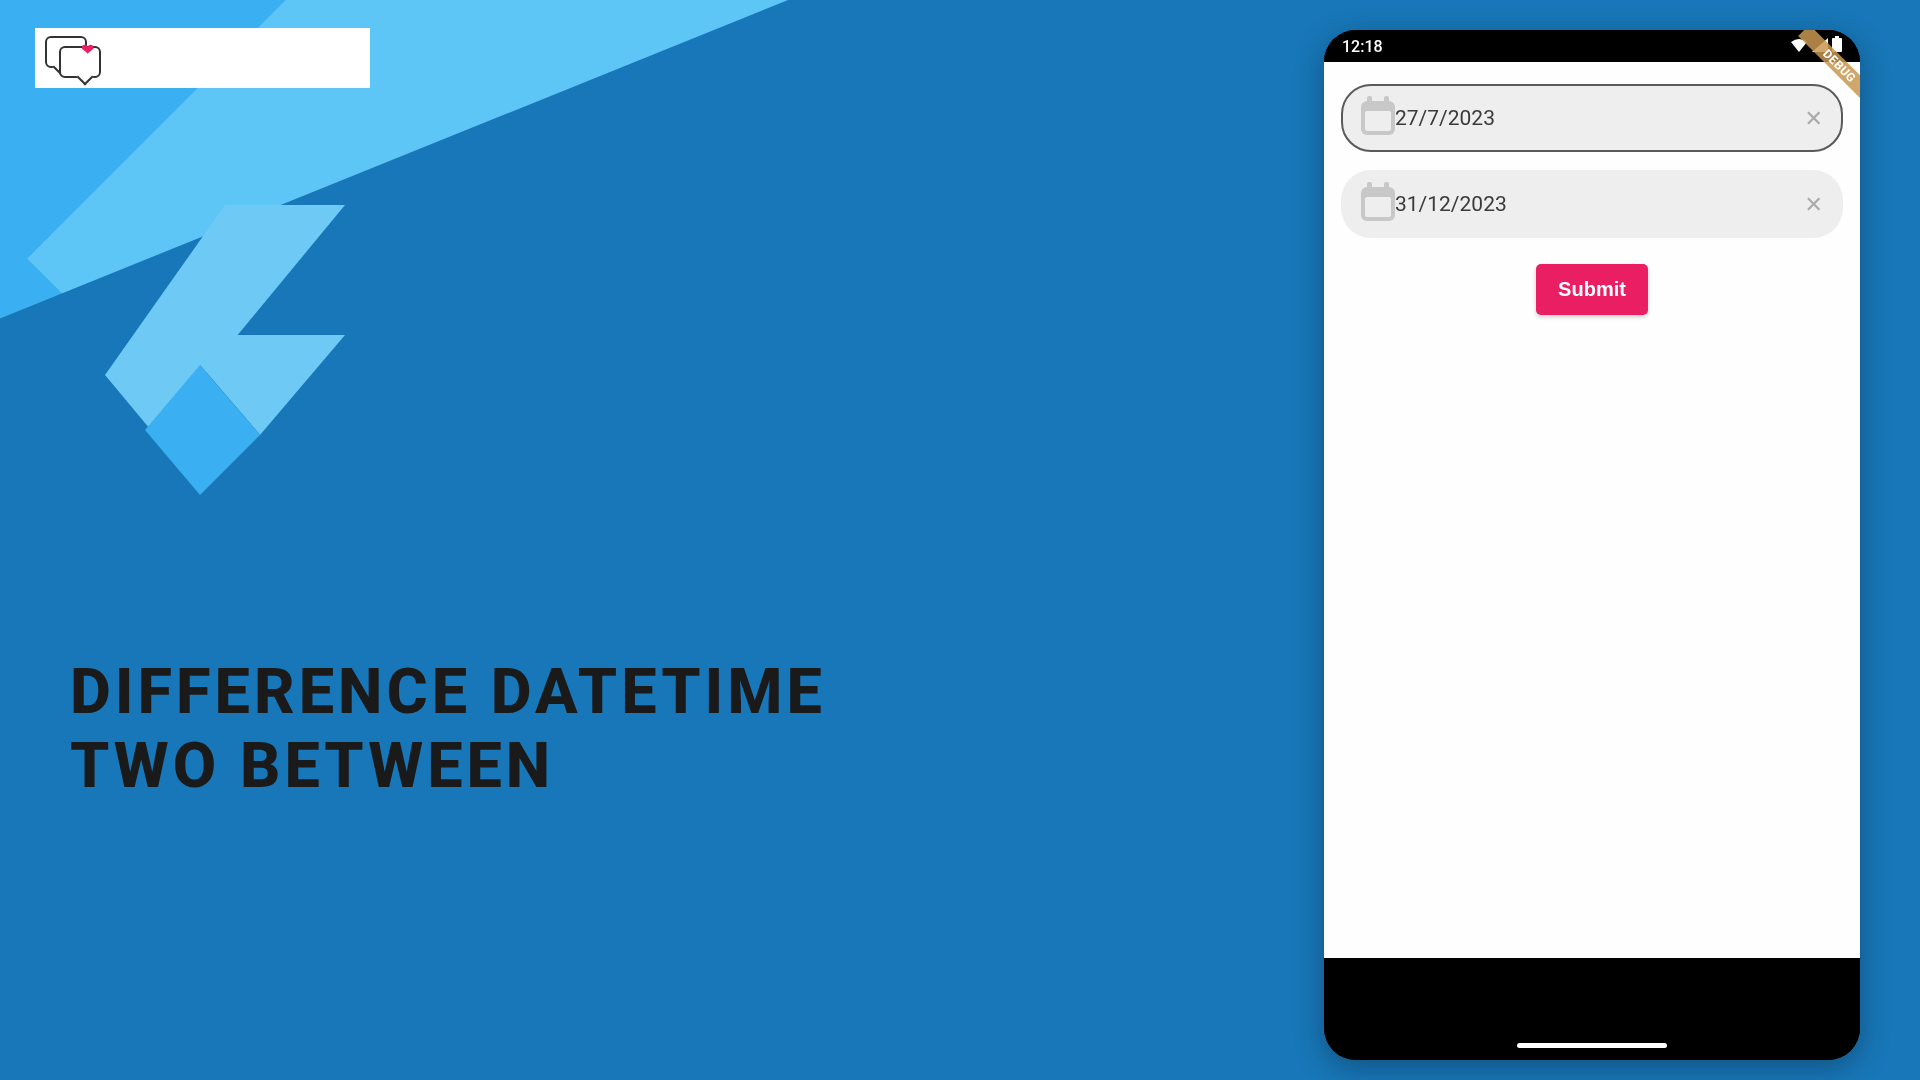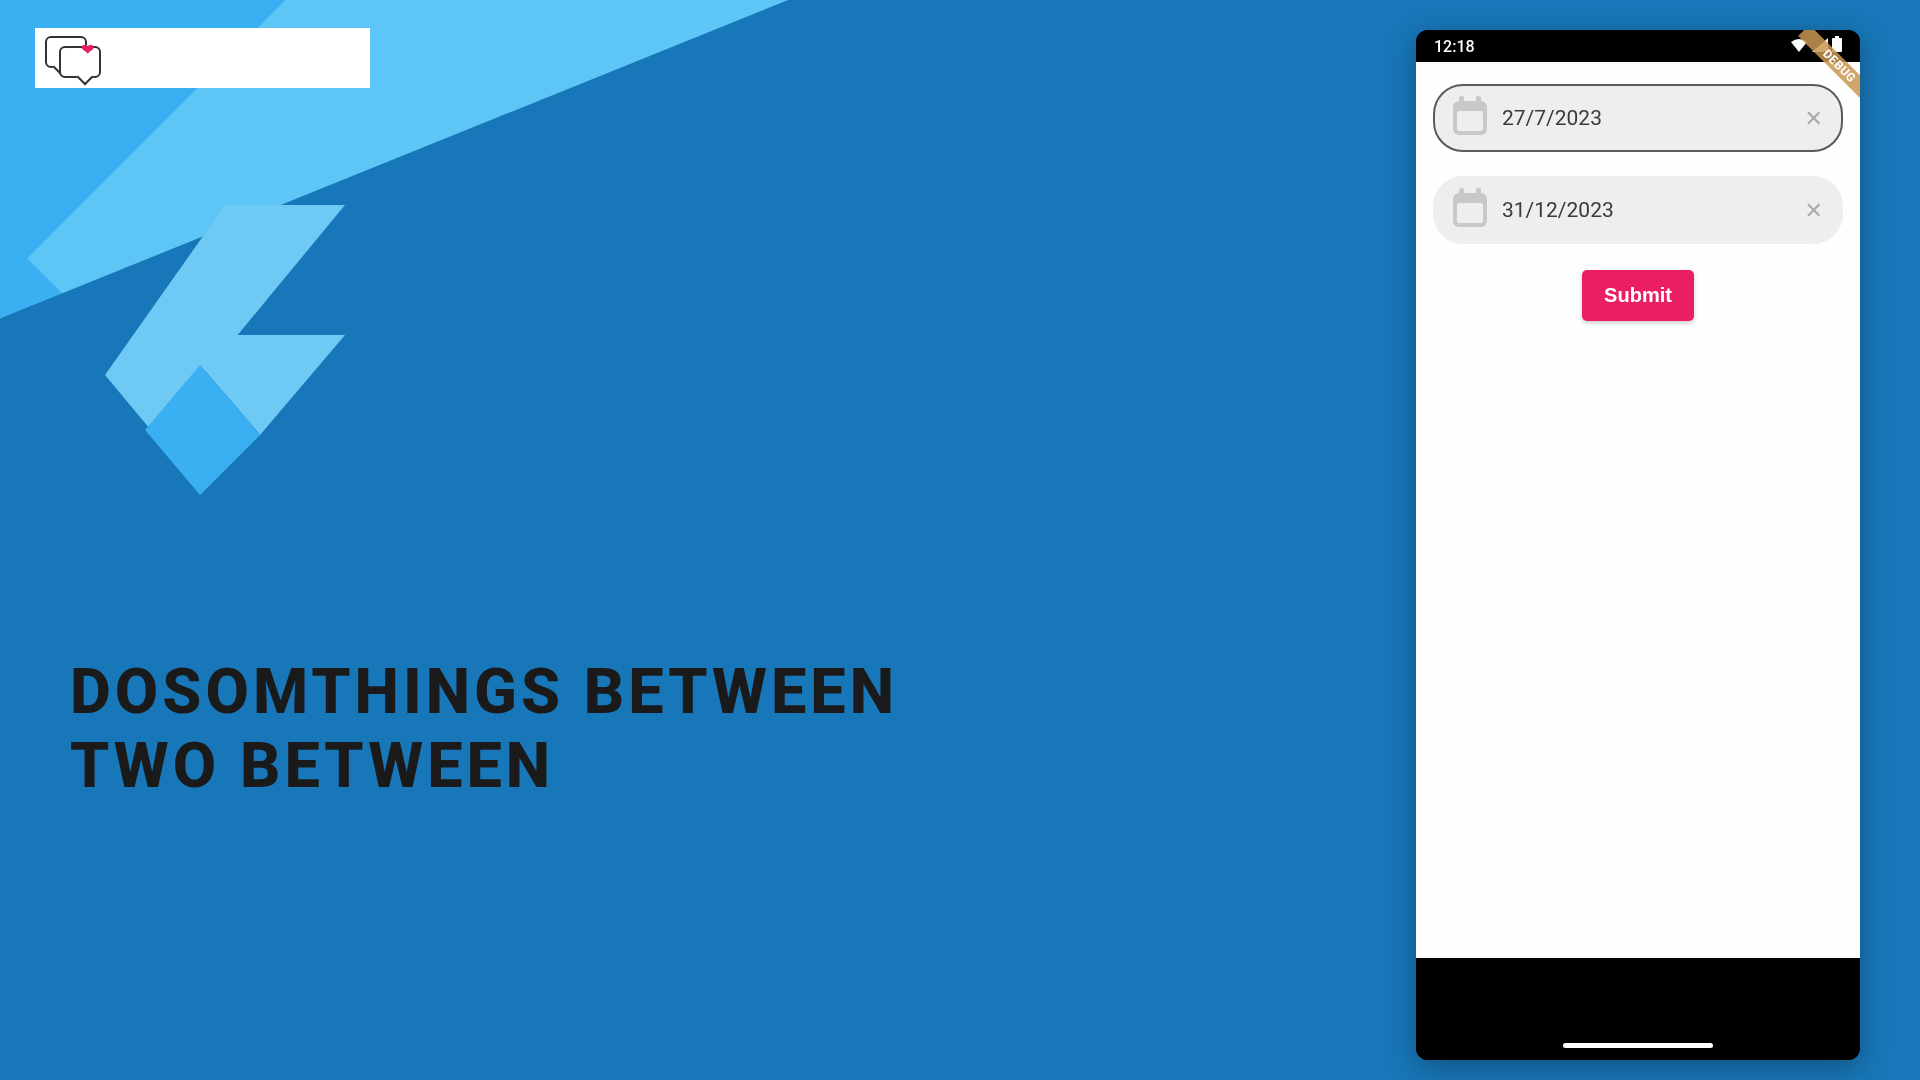--- a/index.html
+++ b/index.html
@@ -157,24 +157,24 @@
       letter-spacing: 4px;
       color: #1a1a1a;
       line-height: 1.18;
     }
     
     
     .phone {
       position: absolute;
       top: 30px;
       right: 60px;
-      width: 444px;
+      width: 536px;
       height: 1030px;
       background: #000;
-      border-radius: 12px;
+      border-radius: 32px;
       overflow: hidden;
       box-shadow: 0 8px 30px rgba(0,0,0,0.3);
     }
     
     .status-bar {
       height: 32px;
       background: #000;
       color: white;
       display: flex;
       justify-content: space-between;
@@ -219,22 +219,21 @@
       height: calc(100% - 32px - 72px - 30px);
       padding: 22px 17px;
     }
     
     .date-field {
       background: #eeeeee;
       border-radius: 30px;
       padding: 17px 20px;
       display: flex;
       align-items: center;
-      gap: 15px;
-      margin-bottom: 24px;
+      margin-bottom: 18px;
     }
     
     .date-field.focused {
       border: 2.5px solid #5a5a5a;
       padding: 15px 18px;
     }
     
     .calendar-icon-box {
       width: 34px;
       height: 34px;
@@ -346,21 +345,21 @@
 <div class="flutter-logo">
   <svg viewBox="0 0 240 290" width="240" height="290">
     <polygon points="120,0 240,0 50,230 0,170" fill="#6fc9f5"></polygon>
     <polygon points="120,130 240,130 155,230 95,160" fill="#6fc9f5"></polygon>
     <polygon points="95,160 155,230 240,290 120,290" fill="#1877b8"></polygon>
     <polygon points="95,160 155,230 95,290 40,225" fill="#3ab0f2"></polygon>
   </svg>
 </div>
 
 <div class="slide-title">
-  <div>DOSOMTHINGS BETWEEN</div>
+  <div>DIFFERENCE DATETIME</div>
   <div>TWO BETWEEN</div>
 </div>
 
 <div class="phone">
   <div class="status-bar">
     <span>12:18</span>
     <div class="status-icons">
       <span>
         <svg width="18" height="14" viewBox="0 0 18 14">
             <path d="M9 14 L1 4 Q9 -2 17 4 Z" fill="white"></path>

